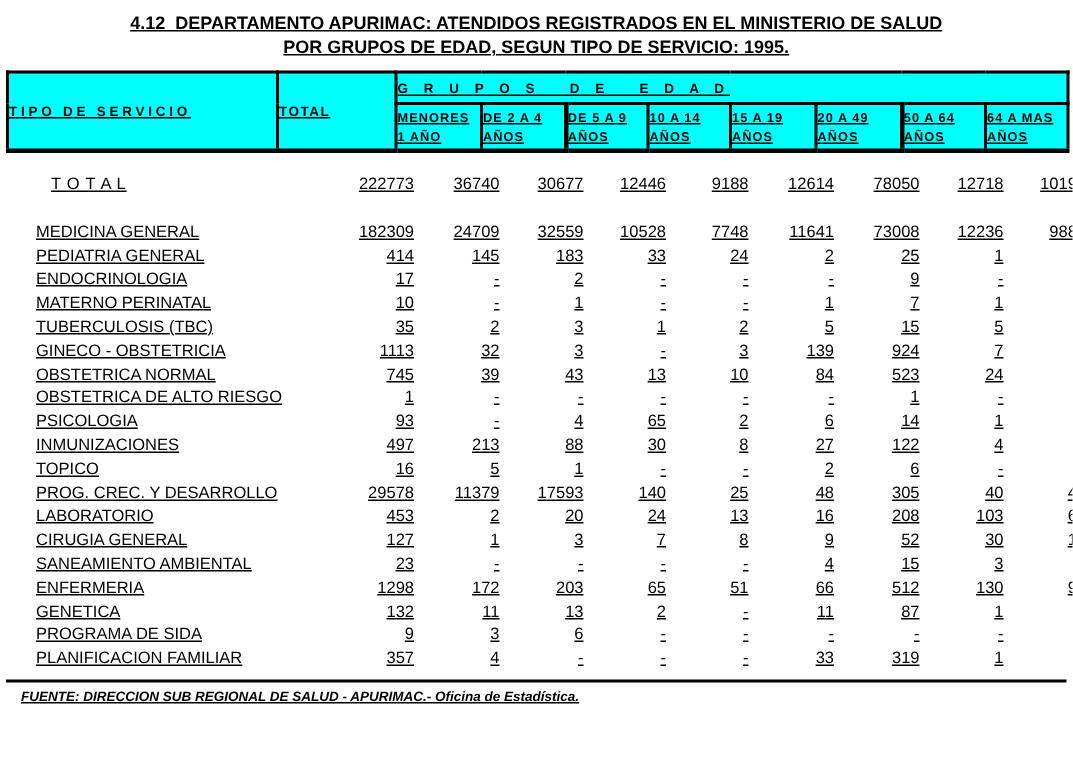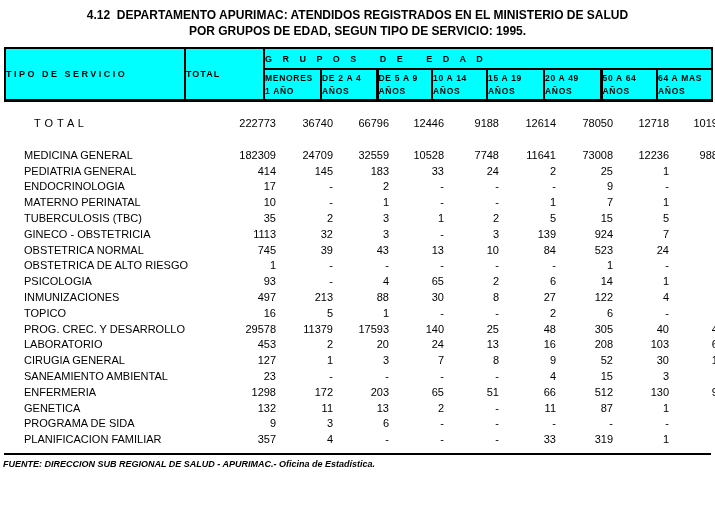--- a/index.html
+++ b/index.html
@@ -3,20 +3,21 @@
 <meta charset="utf-8">
 <style>
   html,body { margin:0; padding:0; }
   .page {
     position:relative;
     width:715px; height:509px;
     background:var(--page-bg,#ffffff);
     color:var(--text,#000000);
     font-family:"Liberation Sans", sans-serif;
     overflow:hidden;
+    text-decoration:underline;
   }
   .title { padding-top:7px; text-align:center; font-weight:bold; font-size:12px; line-height:16px; }
   .title div { white-space:pre; }
 
   table { border-collapse:collapse; table-layout:fixed; width:707px; }
   .hdr { margin:8px 0 0 4px; }
   .hdr th {
     background:var(--header-bg,#00ffff);
     border:2px solid var(--line,#000000);
     font-weight:bold; text-align:left; vertical-align:middle; padding:0;
@@ -29,21 +30,21 @@
   .hdr .thick-left { border-left:3px solid var(--line,#000000); }
 
   .bdy { margin-left:20px; font-size:11px; }
   .bdy td { padding:0; height:15.8px; line-height:15.8px; border:none; vertical-align:middle; }
   .bdy td.service { text-align:left; padding-left:4px; white-space:pre; overflow:hidden; }
   .bdy td.num { text-align:right; padding-right:3px; }
   .bdy tr.row-total td { padding-top:14px; padding-bottom:16px; }
   .bdy tr.row-total td.service { padding-left:14px; letter-spacing:0.5px; }
 
   .rule { margin:5px 0 0 4px; width:707px; border-top:2px solid var(--line,#000000); height:0; }
-  .source { margin:4px 0 0 3px; font-size:9px; font-style:italic; font-weight:bold; }
+  .source { margin:4px 0 0 14px; font-size:9px; font-style:italic; font-weight:bold; }
 </style>
 </head>
 <body>
 
 <div class="page">
 
   <div class="title">
     <div>4.12  DEPARTAMENTO APURIMAC: ATENDIDOS REGISTRADOS EN EL MINISTERIO DE SALUD</div>
     <div>POR GRUPOS DE EDAD, SEGUN TIPO DE SERVICIO: 1995.</div>
   </div>
@@ -115,21 +116,21 @@
       <col style="width:57px">
         <col style="width:57px">
         <col style="width:56px">
         <col style="width:55px">
     </colgroup>
     <tbody id="tbody">
         <tr class="row-total">
           <td class="service">T O T A L</td>
           <td class="num">222773</td>
           <td class="num">36740</td>
-          <td class="num">66796</td>
+          <td class="num">30677</td>
           <td class="num">12446</td>
           <td class="num">9188</td>
           <td class="num">12614</td>
           <td class="num">78050</td>
           <td class="num">12718</td>
           <td class="num">10192</td>
         </tr>
         <tr>
           <td class="service">MEDICINA GENERAL</td>
           <td class="num">182309</td>

